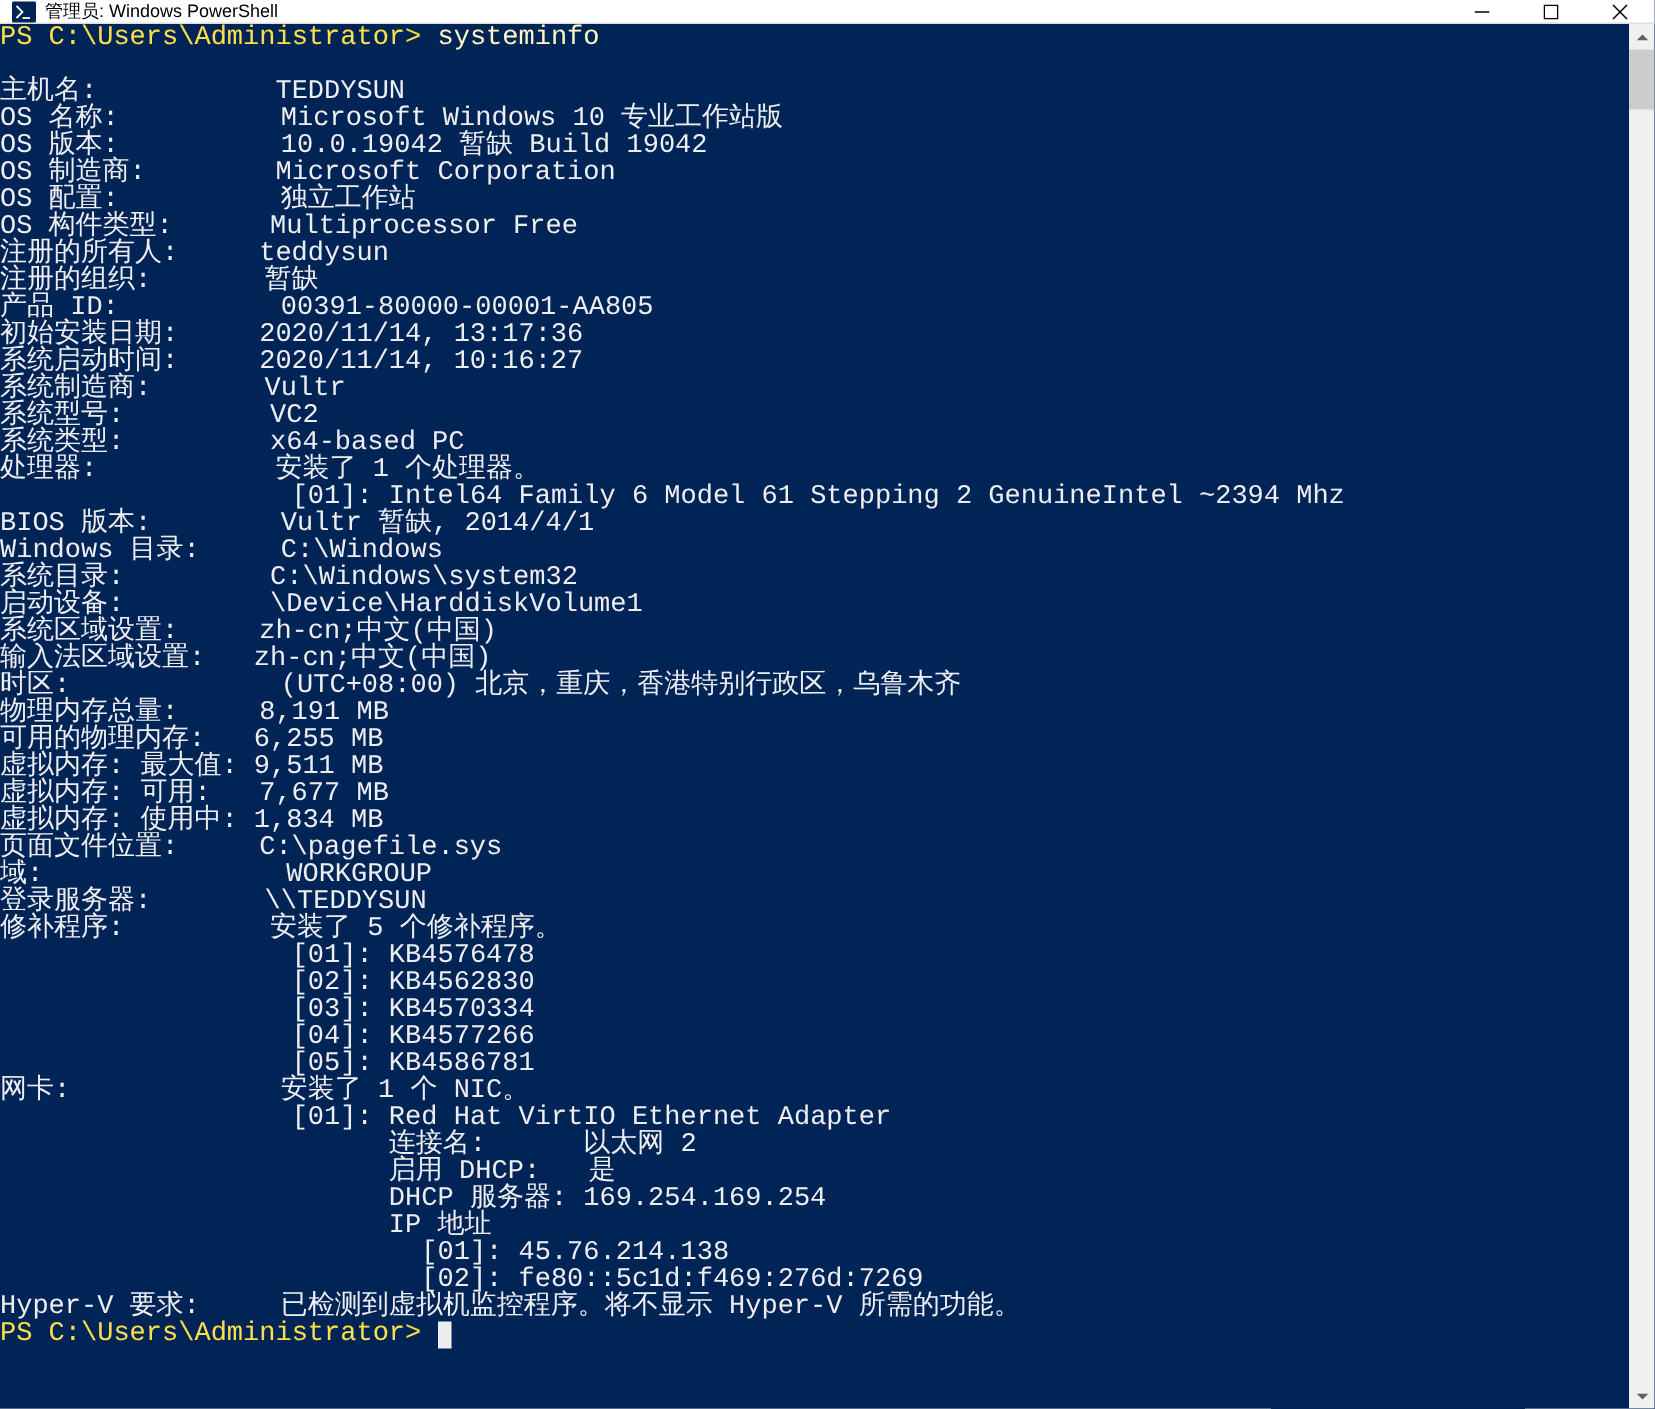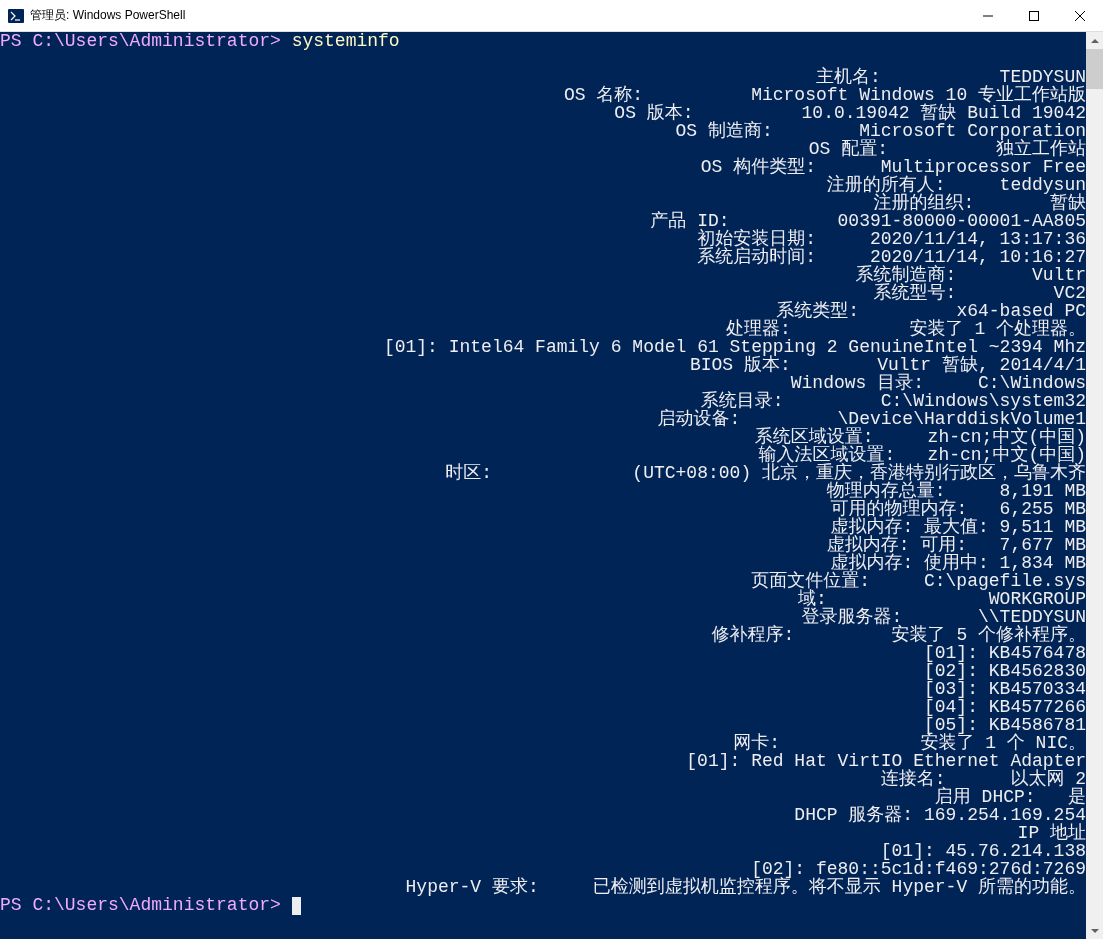--- a/index.html
+++ b/index.html
@@ -6,21 +6,21 @@
   body {
     font-family: "Segoe UI", sans-serif;
     background: #fff;
     width: 1103px;
     height: 939px;
     overflow: hidden;
     display: flex;
     flex-direction: column;
   }
   .titlebar {
-    height: 32px;
+    height: 16px;
     background: #ffffff;
     display: flex;
     align-items: center;
     border-bottom: 1px solid #ddd;
     user-select: none;
   }
   .titlebar-icon {
     width: 16px;
     height: 16px;
     margin: 0 6px 0 8px;
@@ -83,23 +83,23 @@
   }
   .scroll-thumb {
     position: absolute;
     top: 0;
     left: 0;
     right: 0;
     height: 40px;
     background: #cdcdcd;
   }
   .yellow { color: #fef9c3; }
-  .white { color: #f0abfc; }
+  .white { color: #fde047; }
   .prompt-line { display: block; }
-  .info-line { display: block; text-align: right; }
+  .info-line { display: block; }
   .cursor {
     display: inline-block;
     width: 9px;
     height: 18px;
     background: #eeedf0;
     vertical-align: text-bottom;
   }
 </style>
 </head>
 <body>

